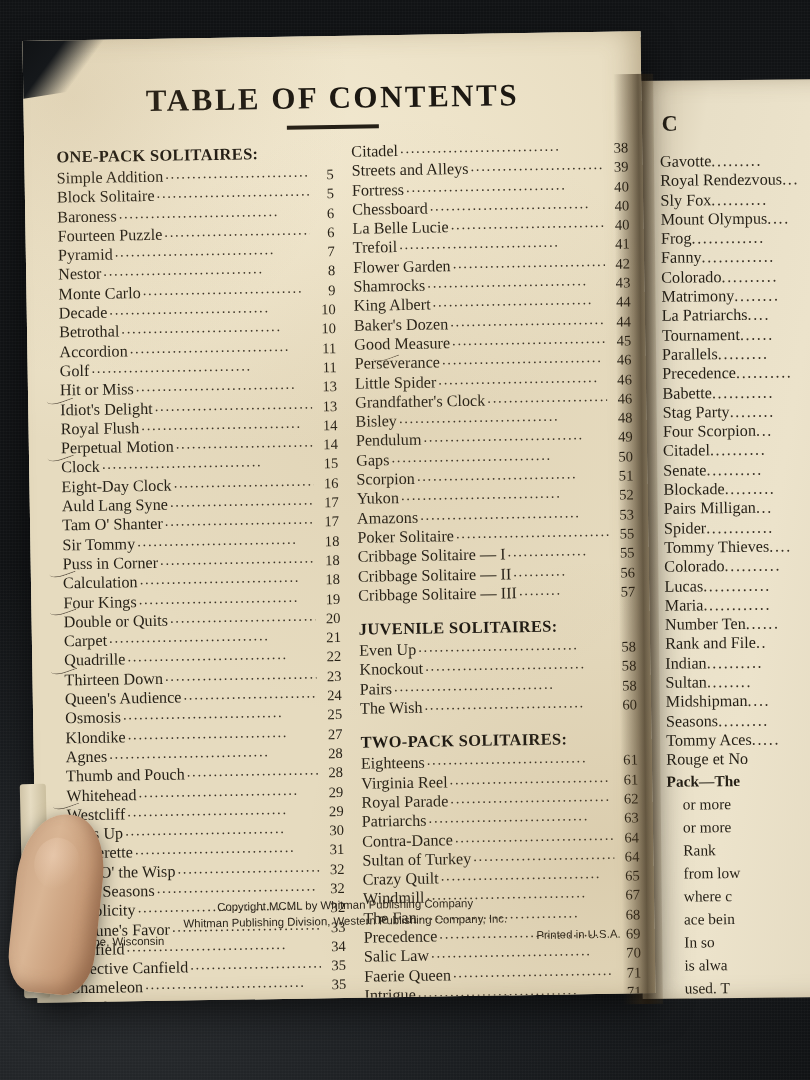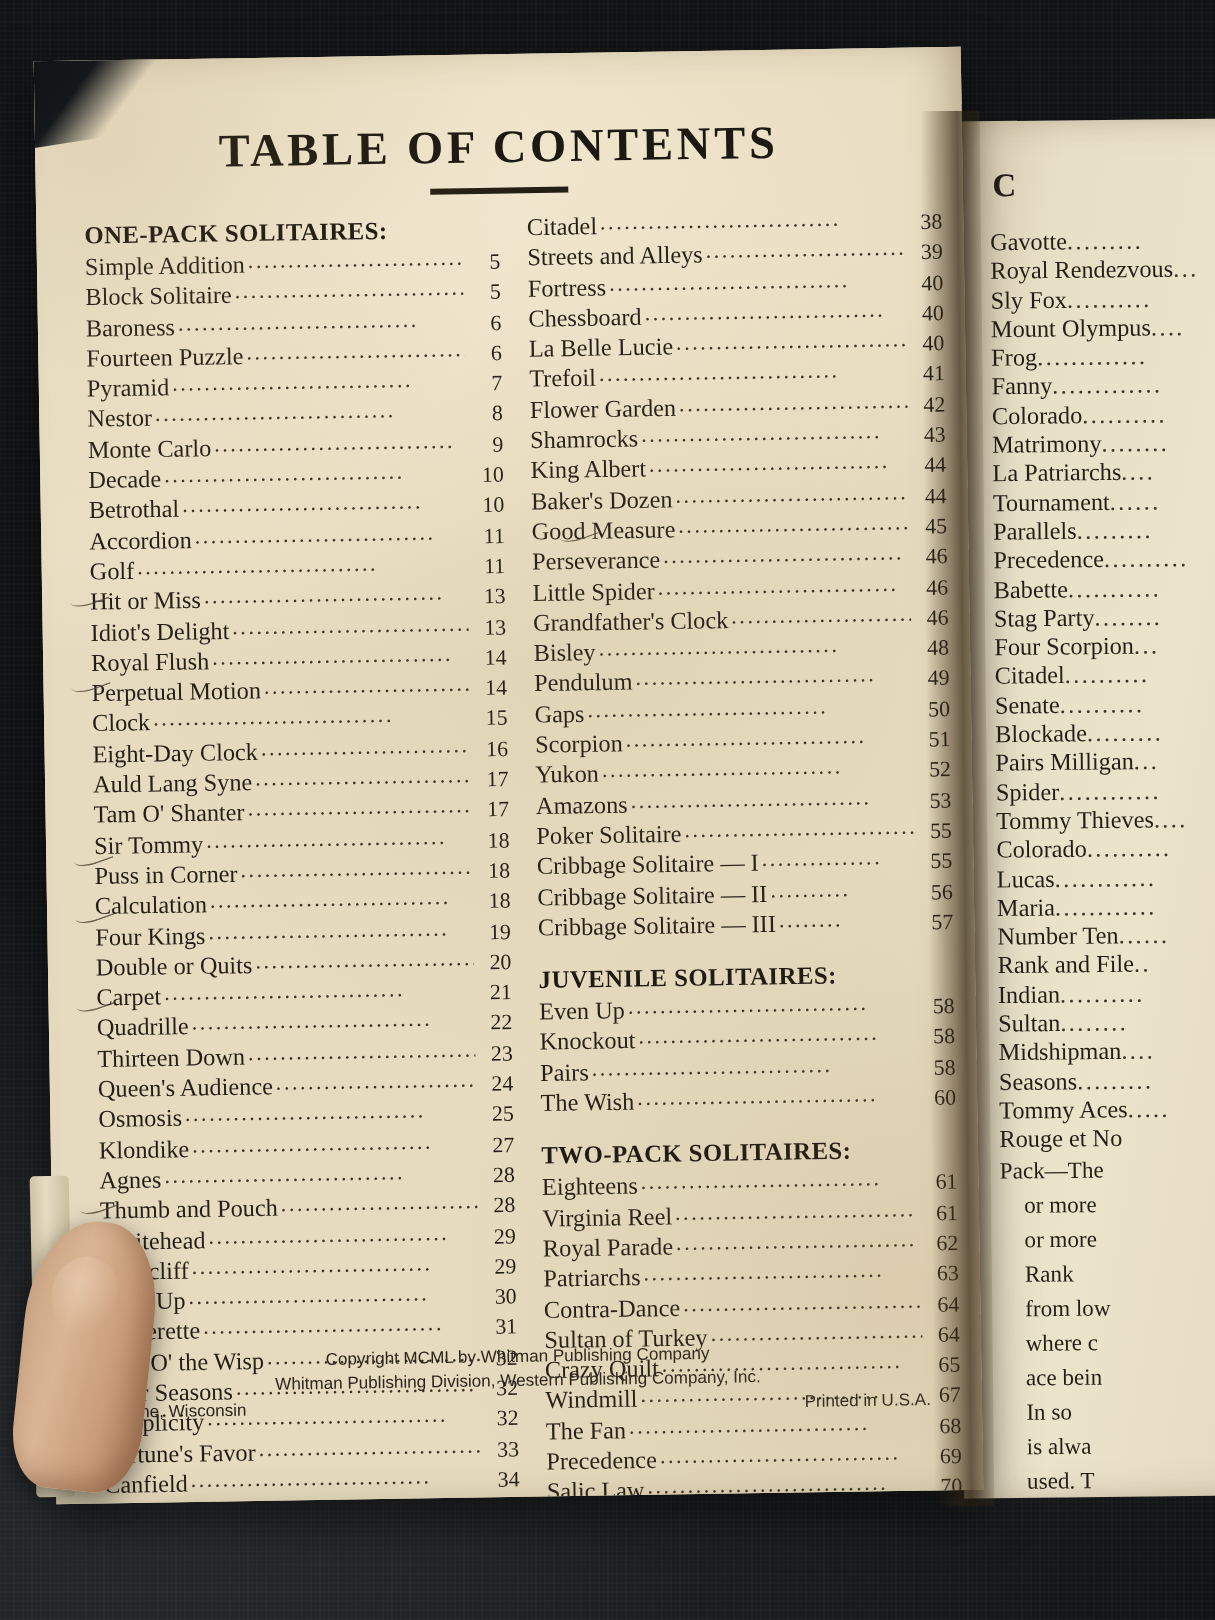--- a/index.html
+++ b/index.html
@@ -196,21 +196,21 @@
     position: absolute;
     left: 26px; top: 690px;
     width: 200px;
     font-size: 15.4px;
     line-height: 21px;
     color: #241f16;
     white-space: nowrap;
   }
   .rp-body p { margin: 0 0 2px 0; }
   .rp-body .ind { padding-left: 16px; }
-  .rp-body b { font-weight: 400; margin-top: 12px; }
+  .rp-body b { font-weight: 700; margin-top: 12px; }
 
   
   .thumb {
     position: absolute;
     left: -4px; top: 790px;
     width: 86px; height: 180px;
     background: linear-gradient(100deg,#c9a383 0%, #d9b594 35%, #c79b78 70%, #a87c5c 100%);
     border-radius: 44px 36px 30px 26px / 70px 60px 44px 40px;
     box-shadow: 0 6px 18px rgba(0,0,0,.5), inset -8px -6px 16px rgba(120,78,52,.45);
     z-index: 9;

